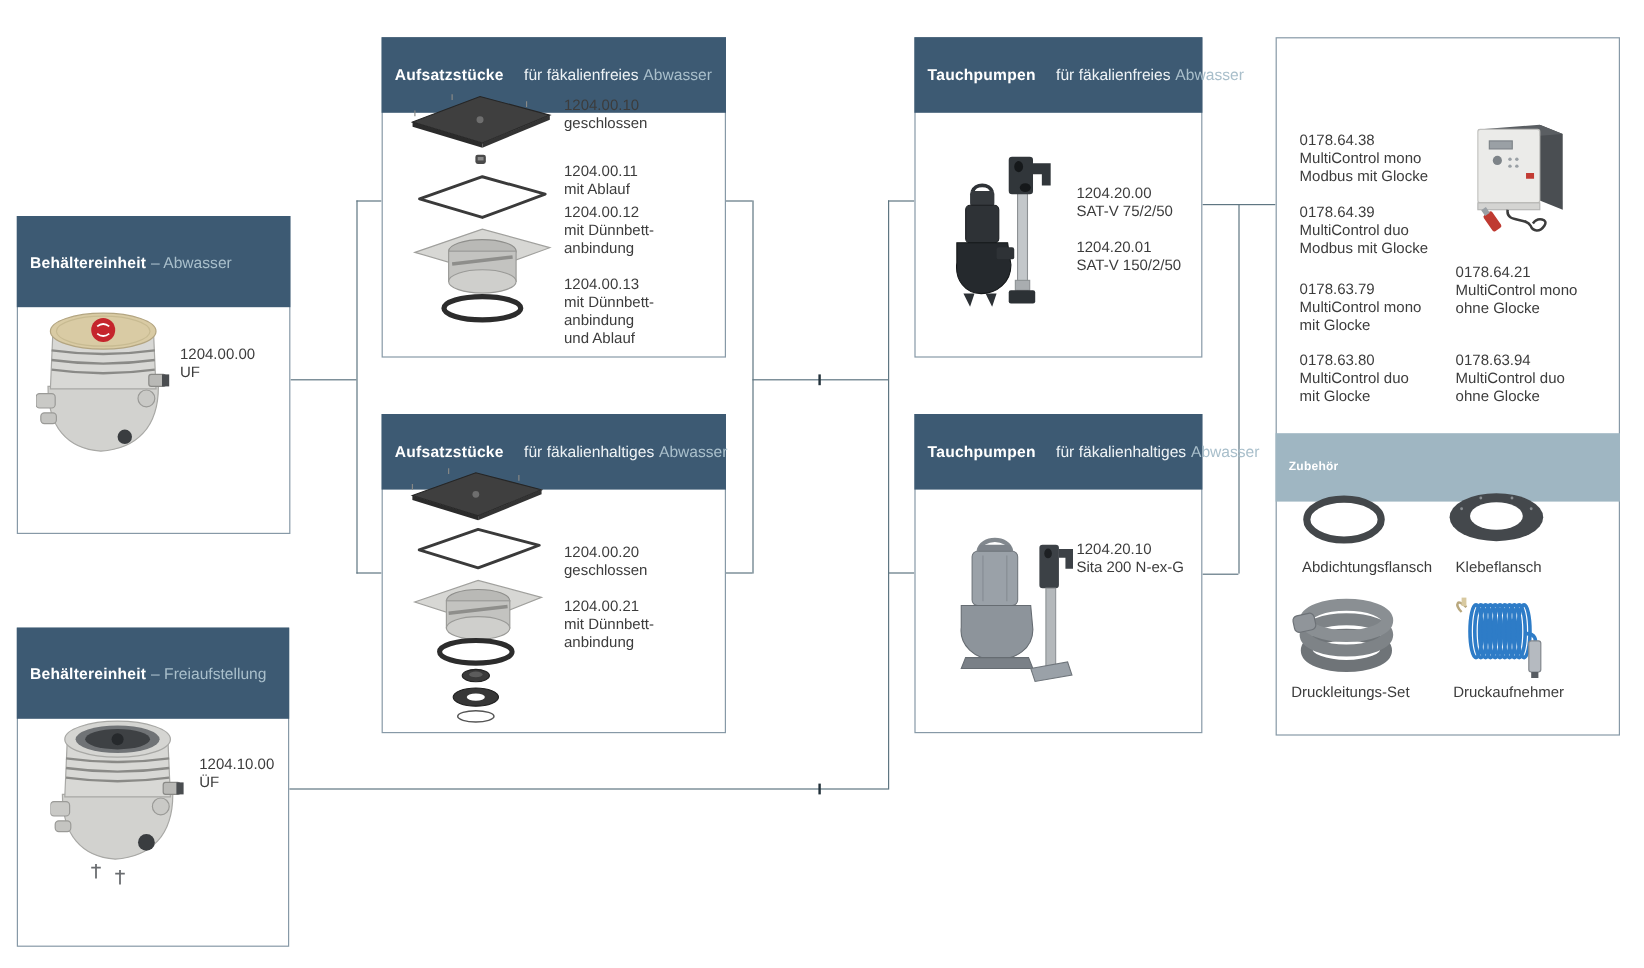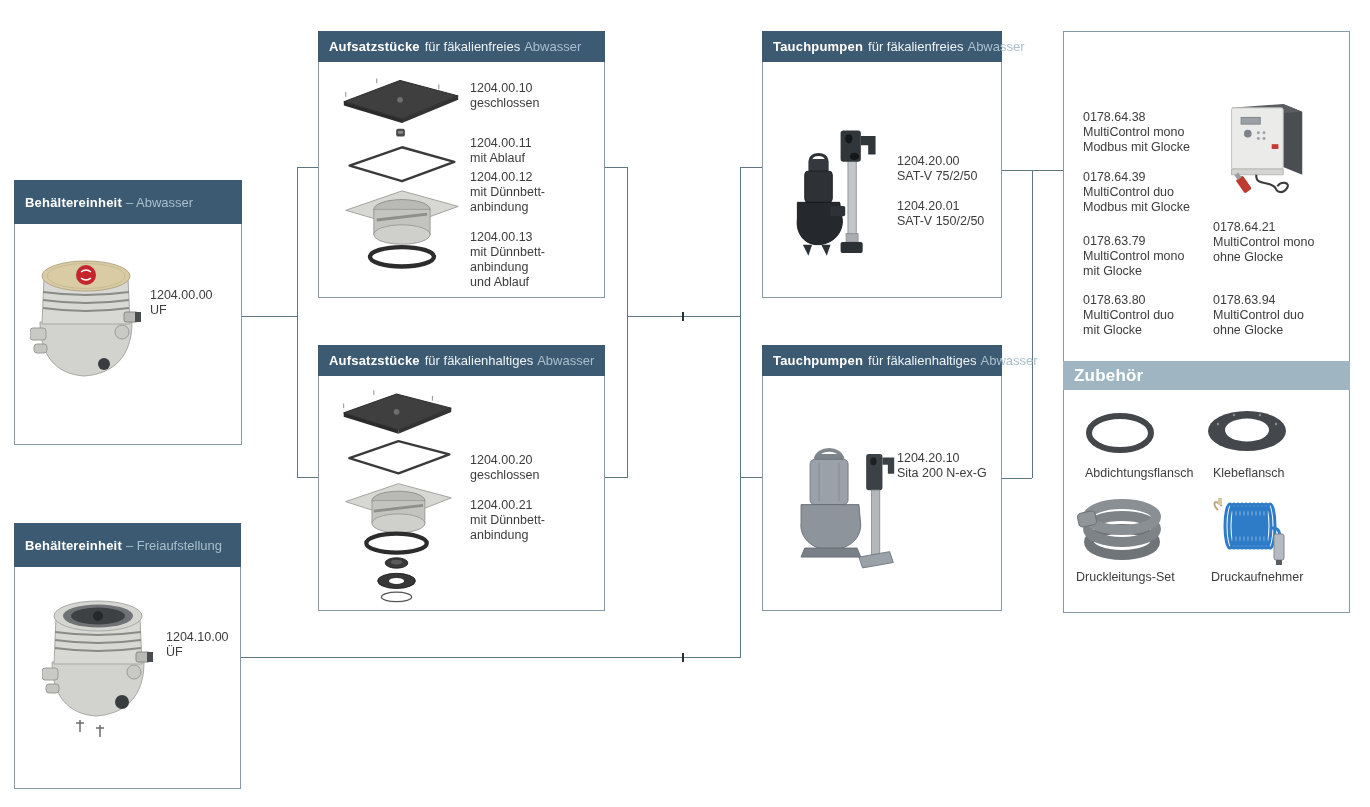--- a/index.html
+++ b/index.html
@@ -1,26 +1,26 @@
 <!DOCTYPE html>
 <html><head>
 <meta charset="utf-8">
 <style>
   html,body{margin:0;padding:0;background:#fff;}
   #stage{position:relative;width:1370px;height:807px;background:#ffffff;overflow:hidden;
          font-family:"Liberation Sans", sans-serif;color:#3c3c3c;}
   .box{position:absolute;background:#fff;border:1px solid #8799a7;box-sizing:border-box;}
   .hdr{position:absolute;left:-1px;right:-1px;top:-1px;background:#3d5a73;color:#fff;
-       display:flex;align-items:center;padding:0 11px;white-space:nowrap;font-size:13px;}
+       display:flex;align-items:center;padding:16px 11px;white-space:nowrap;font-size:13px;}
   .h28{height:44px}.h31{height:31px}
   .hb{font-weight:bold;letter-spacing:.2px}
-  .hm{color:#eef3f6;margin-left:5px}
+  .hm{color:#eef3f6;margin-left:17px}
   .hl{color:#a9bfcb;margin-left:4px}
   .subhdr{position:absolute;left:-1px;right:-1px;background:#9fb6c2;color:#fff;
-          display:flex;align-items:center;padding:0 11px;font-size:17px;}
+          display:flex;align-items:center;padding:14px 11px;font-size:10px;}
   .t{position:absolute;font-size:12.5px;line-height:15px;white-space:nowrap;}
   .cl{position:absolute;background:#5f7682;}
   .tick{position:absolute;width:2px;height:9px;background:#22313a;}
   .ill{position:absolute;}
 </style>
 </head>
 <body>
 
 <div id="stage">
 

